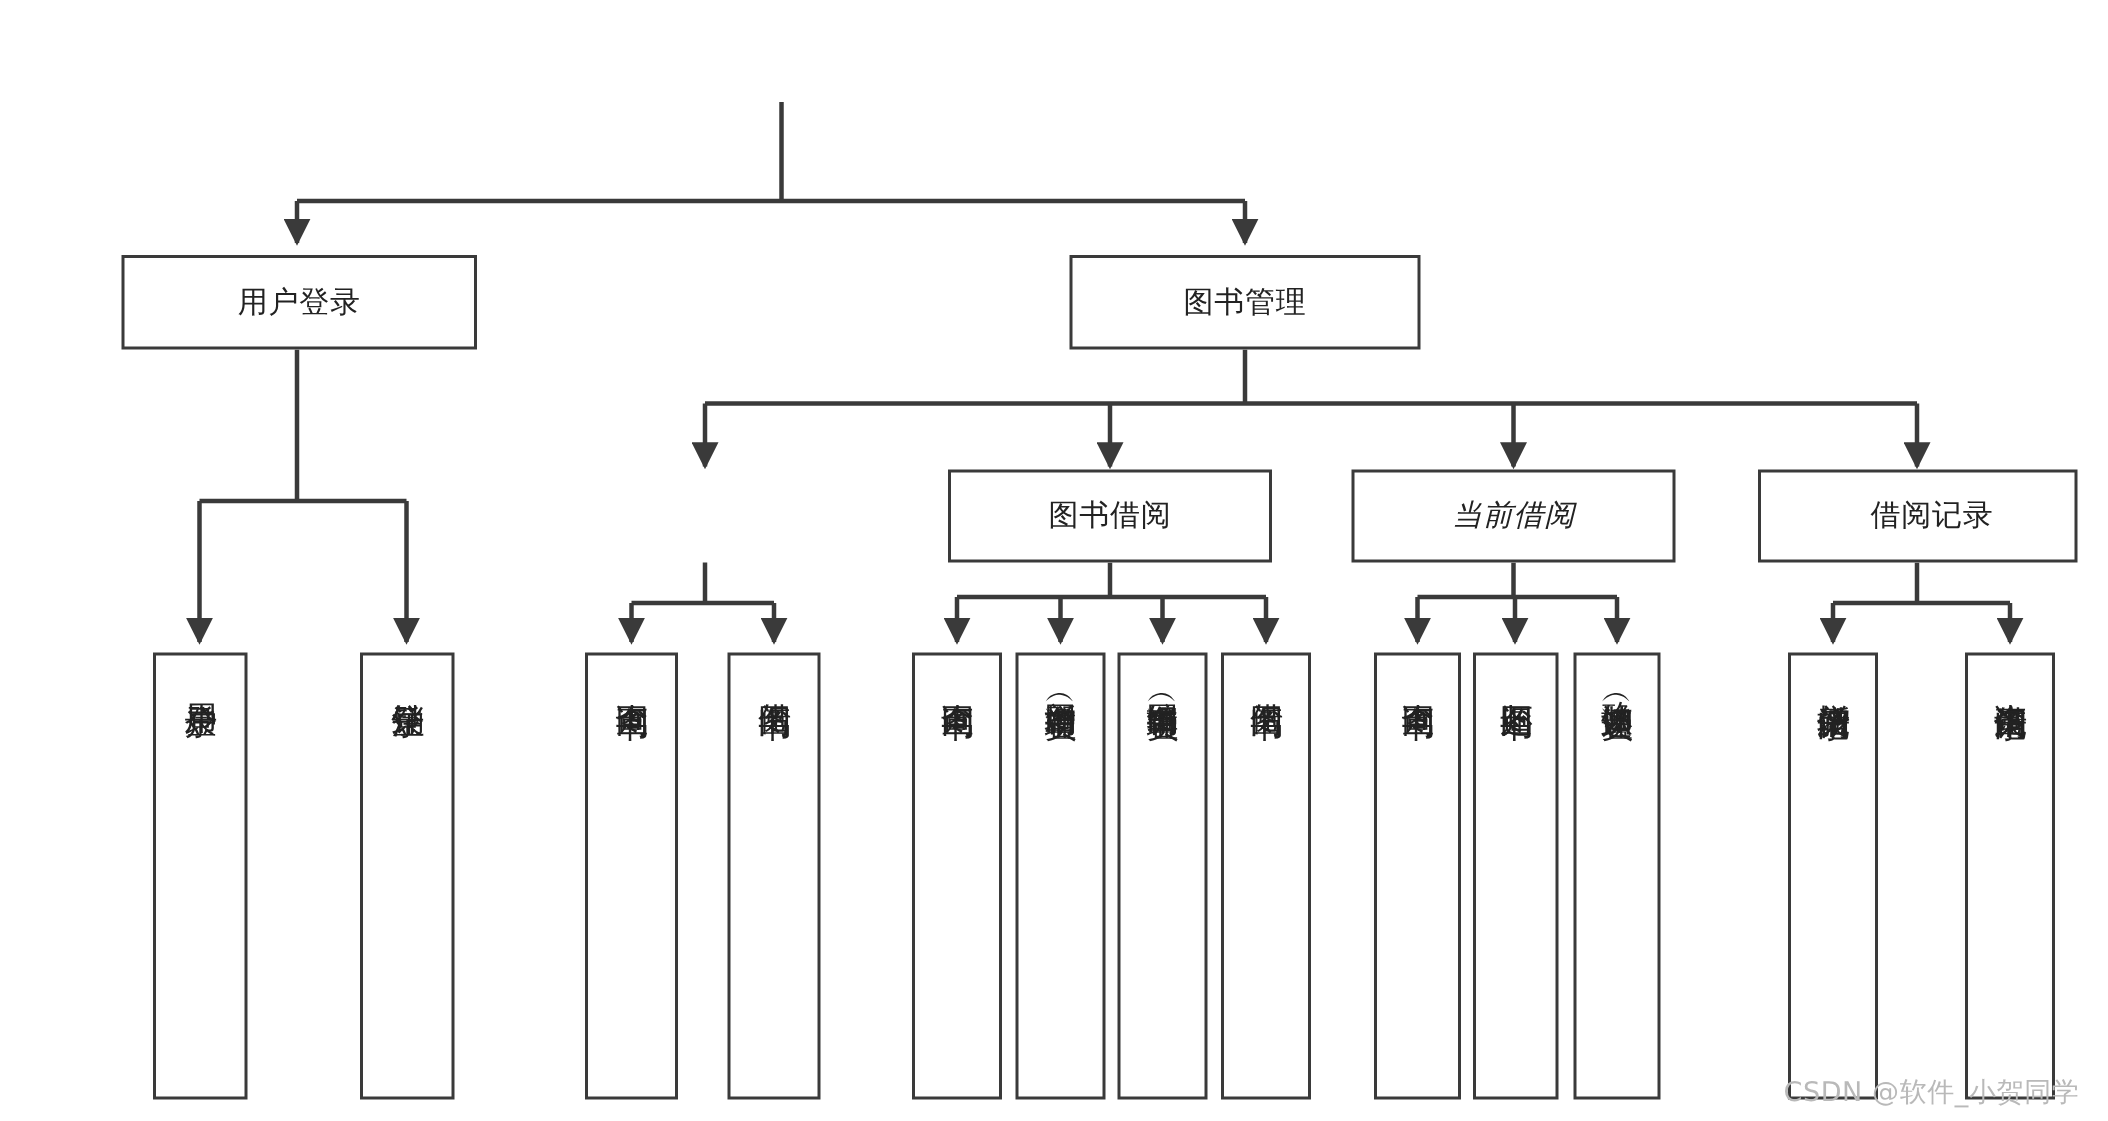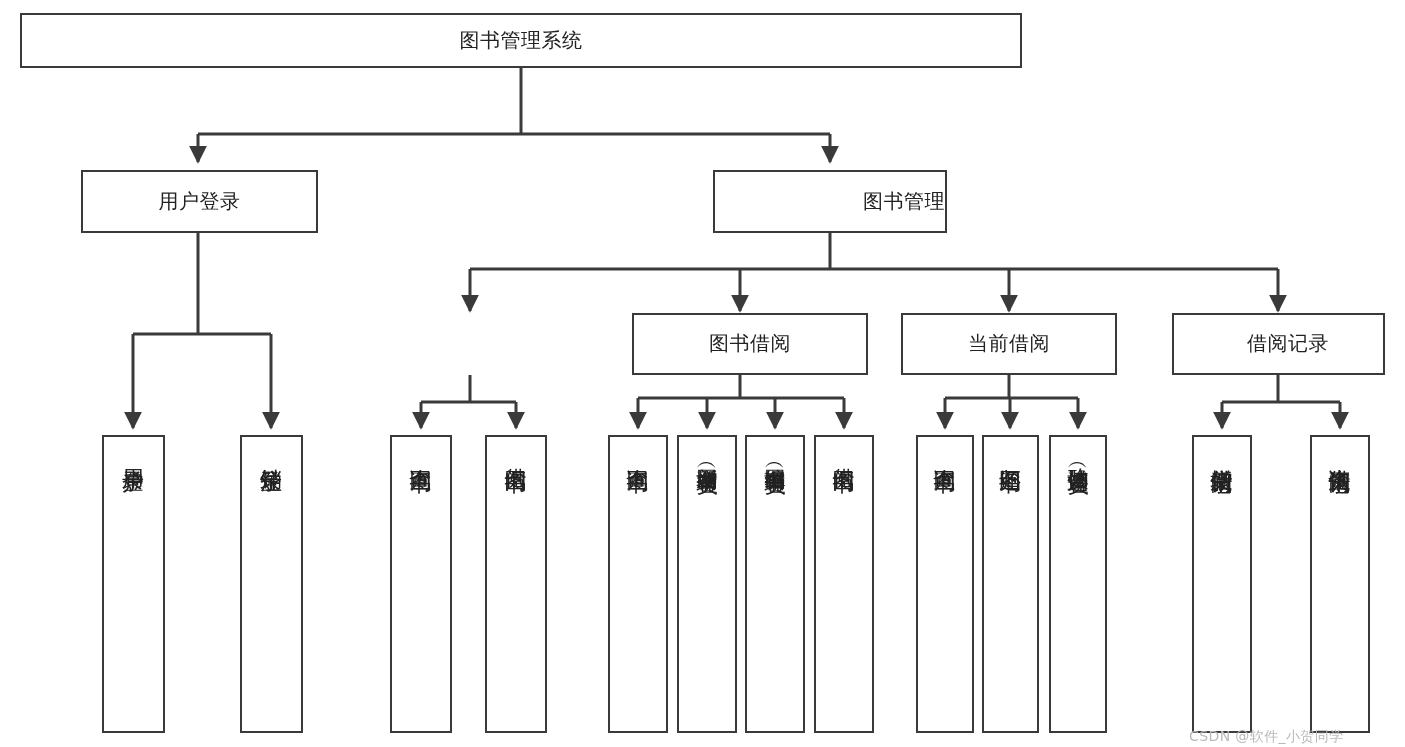--- a/index.html
+++ b/index.html
@@ -57,25 +57,24 @@
     line-height: 1.05;
     letter-spacing: 1px;
   }
   .node.vert.small .lbl {
     font-size: 21px;
   }
   #watermark {
     position: absolute;
     left: 1189px;
     top: 716px;
-    font-size: 14px;
+    font-size: 18px;
     color: #b9b9b9;
     white-space: nowrap;
     letter-spacing: 0.4px;
-    margin-top: 12px;
   }
 </style>
 </head>
 <body>
 
 <div id="stage">
 
   <svg id="edges" viewBox="0 0 1405 747" width="1405" height="747">
     <defs>
       <marker id="arrow" viewBox="0 0 10 10" refX="9" refY="5" markerWidth="6" markerHeight="6" orient="auto-start-reverse">
@@ -119,35 +118,32 @@
       <path d="M 1010 398 L 1010 428" marker-end="url(#arrow)"></path>
       <path d="M 1078 398 L 1078 428" marker-end="url(#arrow)"></path>
 
       <path d="M 1278 375 L 1278 402"></path>
       <path d="M 1222 402 L 1340 402"></path>
       <path d="M 1222 402 L 1222 428" marker-end="url(#arrow)"></path>
       <path d="M 1340 402 L 1340 428" marker-end="url(#arrow)"></path>
     </g>
   </svg>
 
-  <div class="node horiz" style="left:20px; top:13px; width:1002px; height:55px;">
-    <span class="lbl">图书管理系统</span>
-  </div>
 
   <div class="node horiz" style="left:81px; top:170px; width:237px; height:63px;">
     <span class="lbl">用户登录</span>
   </div>
-  <div class="node horiz" style="left:713px; top:170px; width:234px; height:63px;justify-content:flex-end;">
+  <div class="node horiz" style="left:713px; top:170px; width:234px; height:63px;">
     <span class="lbl">图书管理</span>
   </div>
 
-  <div class="node horiz" style="left:632px; top:313px; width:236px; height:62px;">
+  <div class="node horiz" style="left:632px; top:313px; width:216px; height:62px;">
     <span class="lbl">图书借阅</span>
   </div>
-  <div class="node horiz" style="left:901px; top:313px; width:216px; height:62px;">
+  <div class="node horiz" style="left:901px; top:313px; width:216px; height:62px;font-style:italic;">
     <span class="lbl">当前借阅</span>
   </div>
   <div class="node horiz" style="left:1172px; top:313px; width:213px; height:62px;padding-left:19px;">
     <span class="lbl">借阅记录</span>
   </div>
 
   <div class="node vert" style="left:102px; top:435px; width:63px; height:298px;">
     <span class="lbl">用户登录</span>
   </div>
   <div class="node vert" style="left:240px; top:435px; width:63px; height:298px;">

